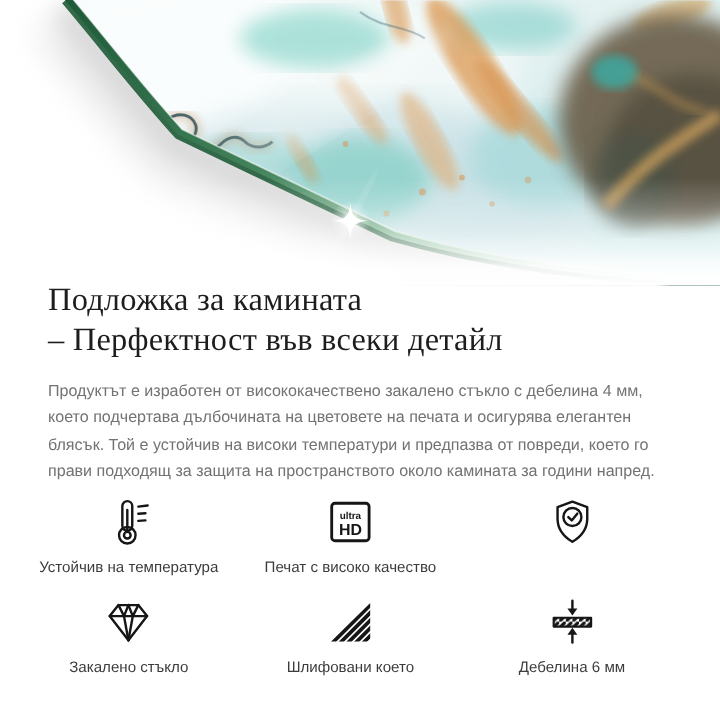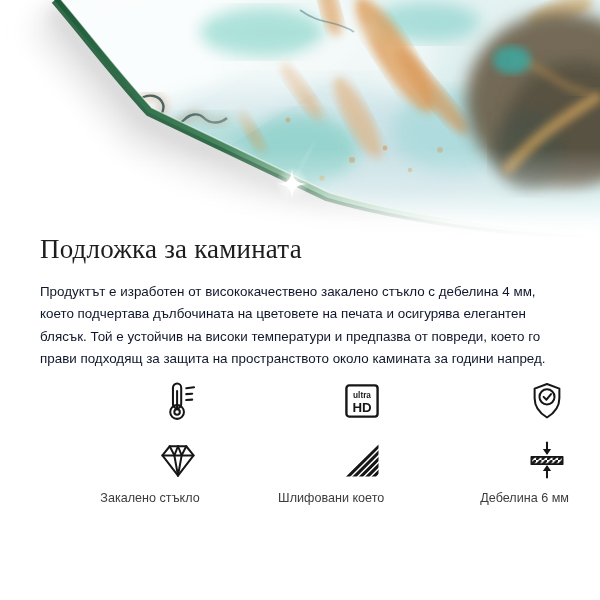--- a/index.html
+++ b/index.html
@@ -22,31 +22,31 @@
     font-size:27px;
     line-height:34px;
     color:#1d1d1d;
     letter-spacing:.2px;
   }
   .desc{
     margin:15px 40px 0 40px;
     width:532px;
     font-size:13.4px;
     line-height:22.4px;
-    color:#0f172a;
+    color:#737373;
   }
 
   
   .features{
     display:grid;
     grid-template-columns:repeat(3,1fr);
     row-gap:15px;
     margin:8px 15px 0 15px;
   }
-  .feature{display:flex;flex-direction:column;align-items:flex-end;}
+  .feature{display:flex;flex-direction:column;align-items:center;}
   .feature .icon{height:44px;display:flex;align-items:center;justify-content:center;}
   .feature .label{
     margin-top:9px;
     font-size:12.6px;
     line-height:15px;
     color:#3c3c3c;
     white-space:nowrap;
   }
   .icon svg{stroke:#161616;fill:none;stroke-width:2.2;stroke-linecap:round;stroke-linejoin:round;}
   .icon svg text{stroke:none;fill:#161616;font-family:"Liberation Sans",sans-serif;font-weight:bold;}
@@ -162,48 +162,51 @@
         <path d="M0,-15 C1,-4 4,-1 15,0 C4,1 1,4 0,15 C-1,4 -4,1 -15,0 C-4,-1 -1,-4 0,-15 Z" fill="#ffffff"></path>
         <path d="M0,-7 C0.5,-2 2,-0.5 7,0 C2,0.5 0.5,2 0,7 C-0.5,2 -2,0.5 -7,0 C-2,-0.5 -0.5,-2 0,-7 Z" fill="#ffffff" transform="rotate(45)"></path>
       </g>
 
       <rect x="0" y="148" width="600" height="90" fill="url(#fadeB)"></rect>
     </svg>
   </div>
 
   <h1 class="title">
     <span>Подложка за камината</span><br>
+    <span>– Перфектност във всеки детайл</span>
   </h1>
 
   <p class="desc">Продуктът е изработен от висококачествено закалено стъкло с дебелина 4 мм, което подчертава дълбочината на цветовете на печата и осигурява елегантен блясък. Той е устойчив на високи температури и предпазва от повреди, което го прави подходящ за защита на пространството около камината за години напред.</p>
 
   <div class="features">
 
     <div class="feature">
       <span class="icon">
         <svg width="44" height="44" viewBox="0 0 48 48">
           <rect x="18.5" y="5" width="9" height="27" rx="4.5"></rect>
           <line x1="23" y1="13" x2="23" y2="31"></line>
           <circle cx="23" cy="36" r="7.5"></circle>
           <circle cx="23" cy="36" r="3"></circle>
           <line x1="33" y1="10" x2="41.5" y2="9"></line>
           <line x1="33" y1="16.5" x2="39.5" y2="16"></line>
           <line x1="33" y1="23" x2="39.5" y2="22.5"></line>
         </svg>
       </span>
+      <span class="label">Устойчив на температура</span>
     </div>
 
     <div class="feature">
       <span class="icon">
         <svg width="44" height="44" viewBox="0 0 48 48">
           <rect x="7" y="7" width="34" height="34" rx="3" stroke-width="2.6"></rect>
           <text x="24" y="21" font-size="9" text-anchor="middle">ultra</text>
           <text x="24" y="35.5" font-size="14.5" text-anchor="middle">HD</text>
         </svg>
       </span>
+      <span class="label">Печат с високо качество</span>
     </div>
 
     <div class="feature">
       <span class="icon">
         <svg width="44" height="44" viewBox="0 0 48 48">
           <path d="M24,5.5 L37.5,10.5 L37.5,21 C37.5,30.5 31.5,37.5 24,42 C16.5,37.5 10.5,30.5 10.5,21 L10.5,10.5 Z"></path>
           <circle cx="24" cy="19.5" r="8.2"></circle>
           <path d="M20.3,19.5 L23.4,22.6 L28.4,16.4"></path>
         </svg>
       </span>

